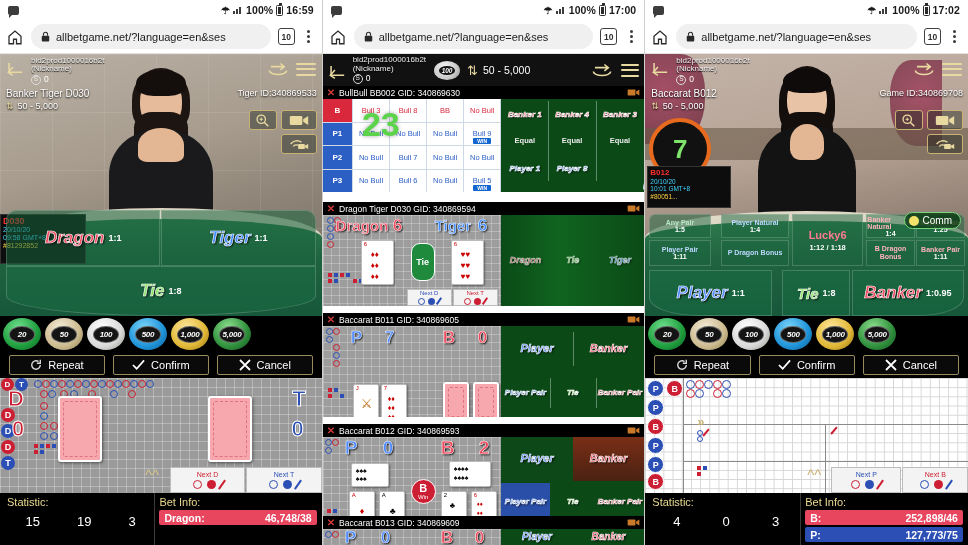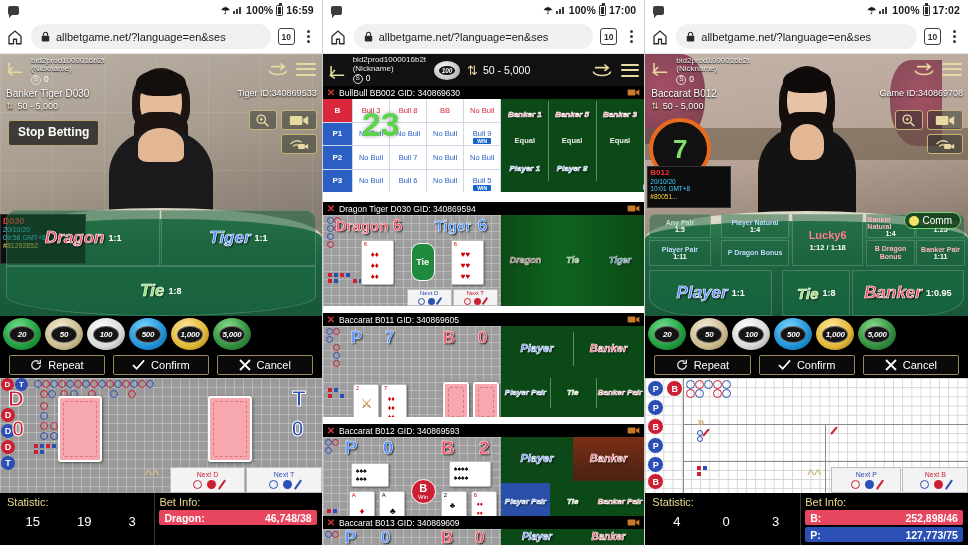--- a/index.html
+++ b/index.html
@@ -288,21 +288,20 @@
             </div>
         </div>
       </div>
       <div class="gname">Banker Tiger D030</div>
       <div class="gid">Tiger ID:340869533</div>
       <div class="limits">
         <span style="color:#e8d9a0">⇅</span>
         <span>50 - 5,000</span>
       </div>
 
-      <div class="stopbet">Stop Betting</div>
 
       <div class="side-btns">
         <div class="srow">
           <div class="sbtn">
             <svg width="15" height="15" viewBox="0 0 18 18">
               <circle cx="7.5" cy="7.5" r="5" fill="none" stroke="#e8d9a0" stroke-width="1.6"></circle>
               <path d="M11 11 L16 16" stroke="#e8d9a0" stroke-width="1.8"></path>
               <path d="M5.5 7.5 h4 M7.5 5.5 v4" stroke="#e8d9a0" stroke-width="1.2"></path>
             </svg>
           </div>
@@ -604,21 +603,21 @@
               <div class="bbc" style="color:#2b5fc4">
                 <span>Bull 5</span>
                 <span class="winbadge">WIN</span>
                 </div>
               </div>
           </div>
           <div class="countdown">23</div>
         </div>
         <div class="mt-right">
           <div class="mcell banker-txt" style="left:0;top:2px;width:33%;height:28px;font-size:8px;">Banker 1</div>
-          <div class="mcell banker-txt" style="left:33%;top:2px;width:33%;height:28px;font-size:8px;">Banker 5</div>
+          <div class="mcell banker-txt" style="left:33%;top:2px;width:33%;height:28px;font-size:8px;">Banker 4</div>
           <div class="mcell banker-txt" style="left:66%;top:2px;width:34%;height:28px;font-size:8px;">Banker 3</div>
           <div class="mcell" style="left:0;top:32px;width:33%;height:20px;font-size:7.5px;color:#eaeaea;font-style:normal;">Equal</div>
           <div class="mcell" style="left:33%;top:32px;width:33%;height:20px;font-size:7.5px;color:#eaeaea;font-style:normal;">Equal</div>
           <div class="mcell" style="left:66%;top:32px;width:34%;height:20px;font-size:7.5px;color:#eaeaea;font-style:normal;">Equal</div>
           <div class="mcell player-txt" style="left:0;top:56px;width:33%;height:28px;font-size:8px;">Player 1</div>
           <div class="mcell player-txt" style="left:33%;top:56px;width:33%;height:28px;font-size:8px;">Player 8</div>
           <div class="mcell player-txt" style="left:66%;top:72px;width:34%;height:28px;font-size:12px;margin-left:46px;">Player 3</div>
           <div class="divv" style="left:33%;top:2px;width:1px;height:80px;"></div>
           <div class="divv" style="left:66%;top:2px;width:1px;height:80px;"></div>
         </div>

